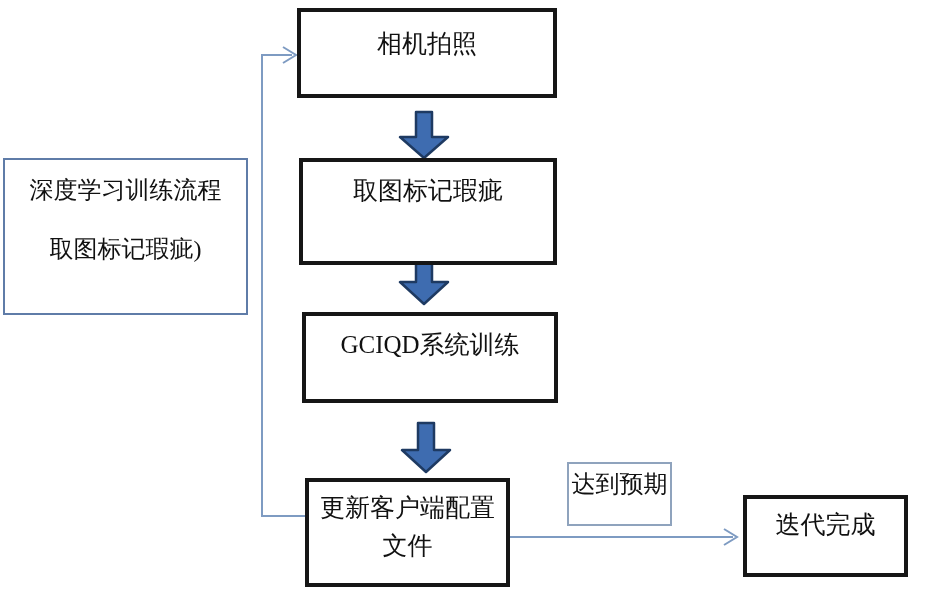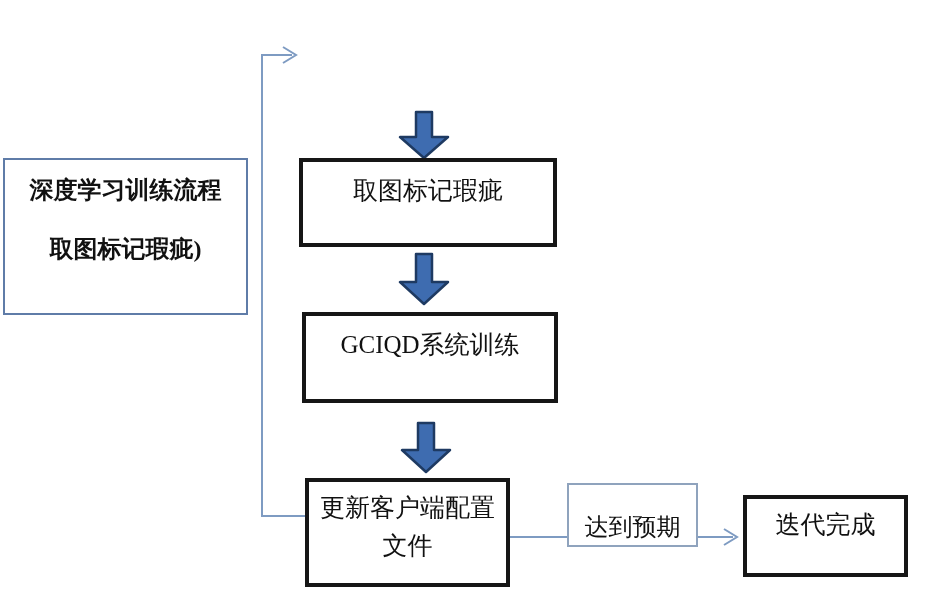--- a/index.html
+++ b/index.html
@@ -23,41 +23,39 @@
     box-sizing: border-box;
     background: #ffffff;
     text-align: center;
   }
   .node {
     border: 4px solid #161616;
     font-size: 25px;
     line-height: 1.3;
   }
   #node-camera   { left: 297px; top: 8px;   width: 260px; height: 90px;  padding-top: 16px; }
-  #node-mark     { left: 299px; top: 158px; width: 258px; height: 89px;  padding-top: 13px; }
+  #node-mark     { left: 299px; top: 158px; width: 258px; height: 107px;  padding-top: 13px; }
   #node-train    { left: 302px; top: 312px; width: 256px; height: 91px;  padding-top: 13px; }
   #node-update   { left: 305px; top: 478px; width: 205px; height: 109px; padding-top: 7px; line-height: 38px; }
   #node-done     { left: 743px; top: 495px; width: 165px; height: 82px;  padding-top: 10px; }
   .side-note {
     left: 3px; top: 158px;
     width: 245px; height: 157px;
     border: 2px solid #5f7ca8;
     padding-top: 13px;
     font-size: 24px;
     line-height: 34px;
-    font-weight: bold;
   }
   .side-note .gap { margin-bottom: 25px; }
   .edge-label {
     left: 567px; top: 462px;
-    width: 131px; height: 64px;
+    width: 105px; height: 64px;
     border: 2px solid #8fa3bd;
-    padding-top: 26px;
+    padding-top: 4px;
     font-size: 24px;
-    margin-top: 21px;
   }
 </style>
 </head>
 <body>
 
 <div class="canvas">
 
   <svg class="overlay" width="935" height="599" viewBox="0 0 935 599">
 
     <polyline points="305,516 262,516 262,55 292,55" fill="none" stroke="#7e9bc2" stroke-width="2"></polyline>
@@ -69,20 +67,23 @@
     <polygon points="416,112 432,112 432,137 448,137 424,158 400,137 416,137" fill="#3e6cb0" stroke="#1e3a62" stroke-width="2.5" stroke-linejoin="round"></polygon>
     <polygon points="416,254 432,254 432,282 448,282 424,304 400,282 416,282" fill="#3e6cb0" stroke="#1e3a62" stroke-width="2.5" stroke-linejoin="round"></polygon>
     <polygon points="418,423 434,423 434,450 450,450 426,472 402,450 418,450" fill="#3e6cb0" stroke="#1e3a62" stroke-width="2.5" stroke-linejoin="round"></polygon>
   </svg>
 
   <div class="box side-note">
     <div class="gap">深度学习训练流程</div>
     <div>取图标记瑕疵)</div>
   </div>
 
+  <div class="box node" id="node-camera">
+    <span>相机拍照</span>
+  </div>
 
   <div class="box node" id="node-mark">
     <span>取图标记瑕疵</span>
   </div>
 
   <div class="box node" id="node-train">
     <span>GCIQD系统训练</span>
   </div>
 
   <div class="box node" id="node-update">

